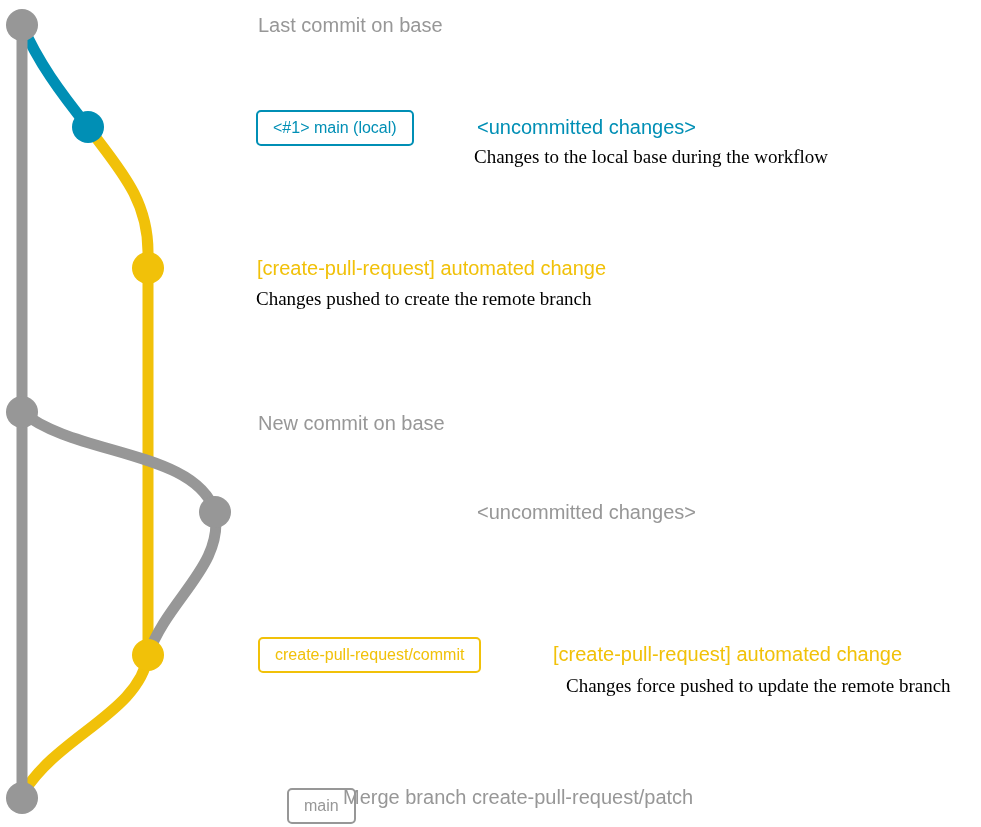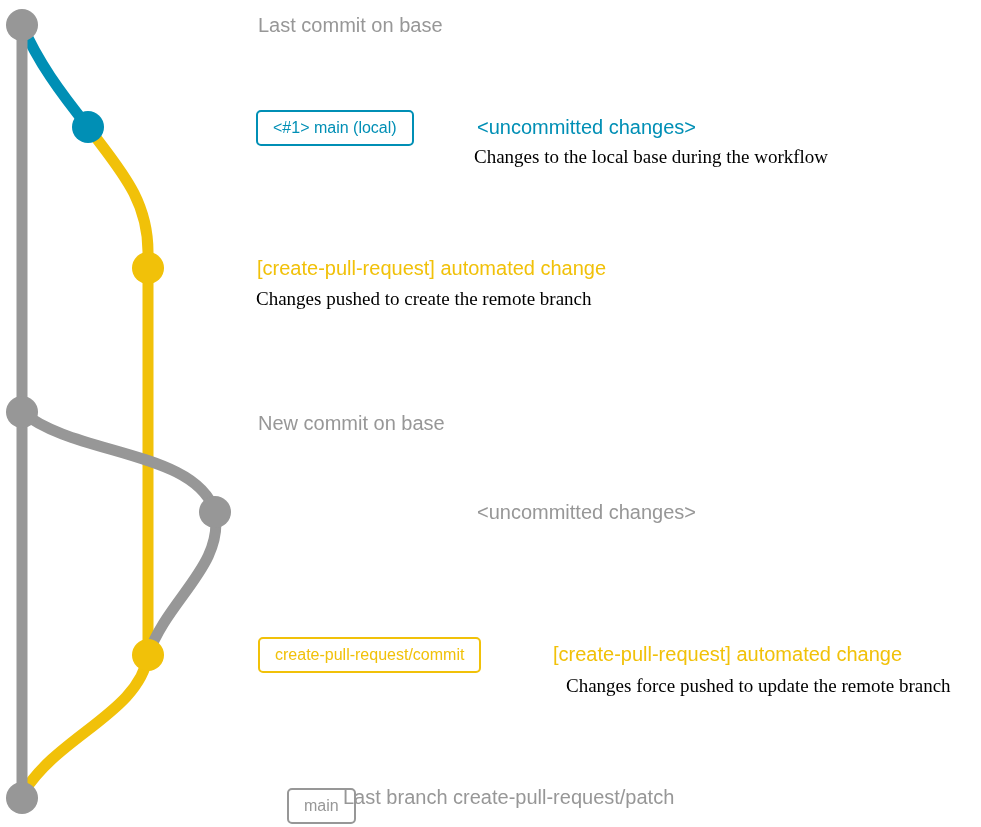--- a/index.html
+++ b/index.html
@@ -82,15 +82,15 @@
 
   <div class="label gray" style="left:258px; top:411px;">New commit on base</div>
 
   <div class="label gray" style="left:477px; top:500px;">&lt;uncommitted changes&gt;</div>
 
   <div class="tag yellow" style="left:258px; top:637px;">create-pull-request/commit</div>
   <div class="label yellow" style="left:553px; top:642px;">[create-pull-request] automated change</div>
   <div class="note" style="left:566px; top:675px;">Changes force pushed to update the remote branch</div>
 
   <div class="tag gray" style="left:257px; top:788px;margin-left:30px;">main</div>
-  <div class="label gray" style="left:343px; top:785px;">Last branch create-pull-request/patch</div>
+  <div class="label gray" style="left:343px; top:785px;">Merge branch create-pull-request/patch</div>
 
 </div>
 
 </body></html>

